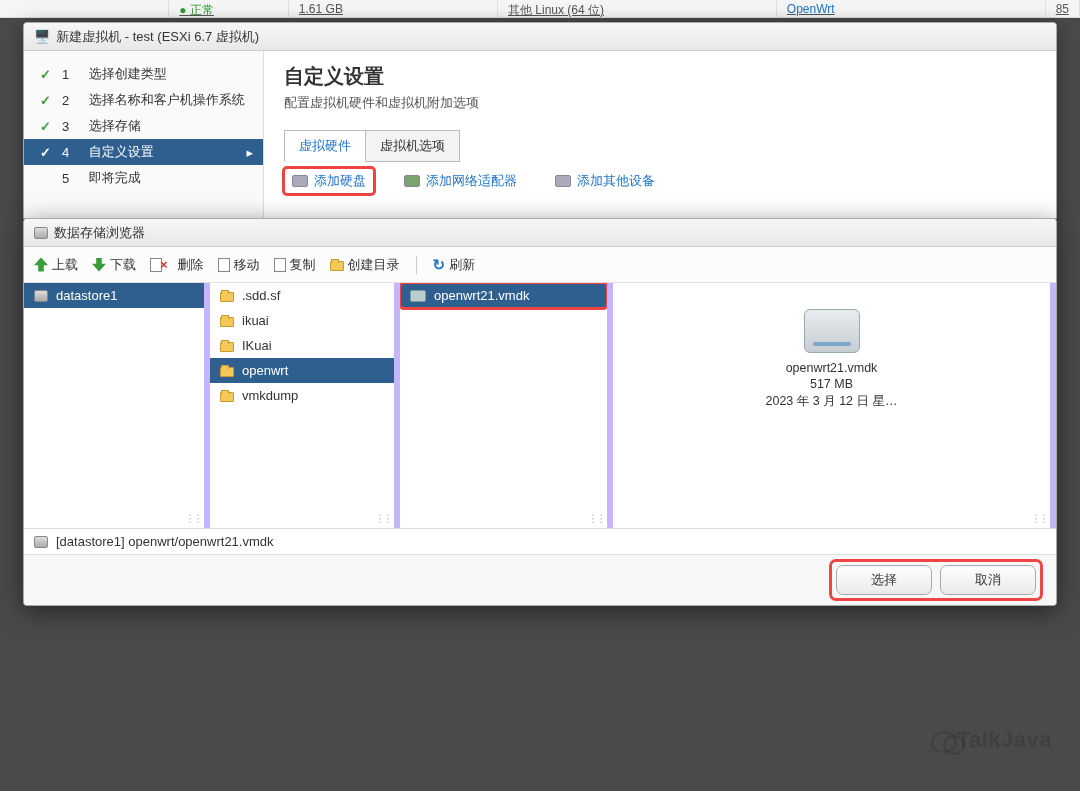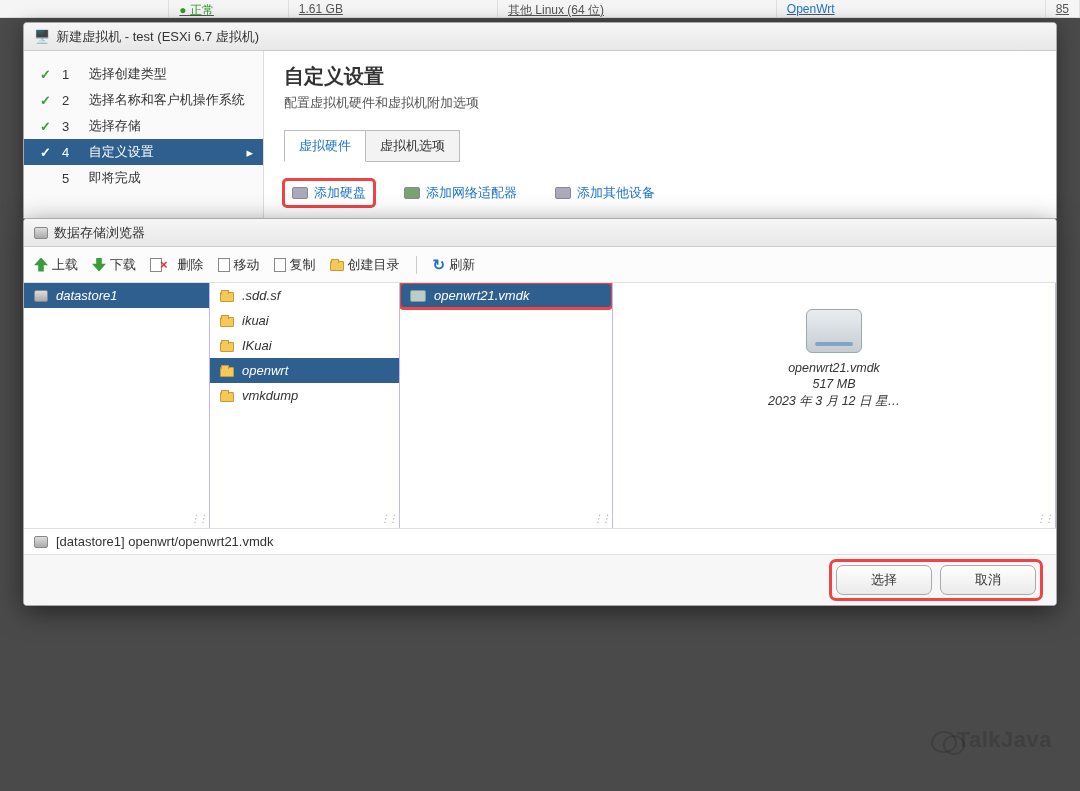--- a/index.html
+++ b/index.html
@@ -24,42 +24,42 @@
   .step .arrow { margin-left:auto; color:#888; }
   .step.active .arrow { color:#fff; }
 
   .wizard-right { flex:1; padding: 12px 20px; }
   .sec-title { font-size: 20px; font-weight:600; color:#333; }
   .sec-sub { font-size: 13px; color:#555; margin-top:4px; }
   .tabset { margin-top:18px; display:flex; }
   .tab { font-size:13px; padding:6px 14px; border:1px solid #bbb; background:#f3f3f3; color:#333; }
   .tab.active { background:#fff; border-bottom:1px solid #fff; color:#1f74c8; }
   .tab:not(:first-child){ border-left:none; }
-  .action-row { margin-top:18px; display:flex; gap:22px; font-size:13px; align-items:center;text-align:center;}
+  .action-row { margin-top:6px; display:flex; gap:22px; font-size:13px; align-items:center;text-align:center;}
   .action { display:flex; align-items:center; gap:6px; color:#1f74c8; cursor:pointer; padding:4px 8px; border-radius:3px; }
   .action.highlight { outline:3px solid #e44; outline-offset:-1px; }
   .action .mini-icon { width:16px; height:12px; background:#aab; border:1px solid #889; border-radius:2px; display:inline-block; }
 
   
   .browser { position:absolute; left:23px; top:218px; width:1034px; height:388px; background:#fff; border:1px solid #aaa; border-radius:4px; box-shadow:0 6px 26px rgba(0,0,0,.5); display:flex; flex-direction:column; overflow:hidden;}
   .browser-title { height:28px; line-height:28px; padding:0 10px; background:linear-gradient(#f6f6f6,#e8e8e8); border-bottom:1px solid #ccc; font-size:13px; color:#333; display:flex; align-items:center; gap:6px;}
   .toolbar { height:36px; display:flex; align-items:center; gap:14px; padding:0 10px; border-bottom:1px solid #e0e0e0; background:#fcfcfc; font-size:13px; color:#333;}
   .tb-item { display:flex; align-items:center; gap:4px; cursor:pointer; }
   .tb-sep { width:1px; height:18px; background:#ccc; margin:0 2px;}
   .tb-icon { width:14px; height:14px; display:inline-block; }
   .ic-up { background:#3a9d3a; clip-path:polygon(50% 0,100% 55%,70% 55%,70% 100%,30% 100%,30% 55%,0 55%);}
   .ic-dn { background:#3a9d3a; clip-path:polygon(30% 0,70% 0,70% 45%,100% 45%,50% 100%,0 45%,30% 45%);}
   .ic-doc { background:#fff; border:1px solid #888; width:12px; height:14px; position:relative;}
   .ic-folder { background:#f5c85b; border:1px solid #c99a2c; width:14px; height:10px; border-radius:1px; position:relative; top:1px;}
   .ic-folder::before{content:"";position:absolute;left:0;top:-3px;width:6px;height:3px;background:#f5c85b;border:1px solid #c99a2c;border-bottom:none;border-radius:1px 1px 0 0;}
   .ic-refresh { color:#1f74c8; font-weight:bold; font-size:15px; line-height:14px;}
   .ic-db { width:14px; height:12px; background:linear-gradient(#ddd,#aaa); border:1px solid #888; border-radius:2px;}
 
   .cols { flex:1; display:flex; border-bottom:1px solid #e0e0e0; overflow:hidden; position:relative;}
-  .col { border-right:1px solid #c4b5fd; overflow-y:auto; font-size:13px; color:#333; position:relative;font-style:italic;}
+  .col { border-right:6px solid #c4b5fd; overflow-y:auto; font-size:13px; color:#333; position:relative;}
   .col::after { content:"⋮⋮"; position:absolute; right:3px; bottom:4px; font-size:10px; letter-spacing:-2px; color:#aaa;}
   .col1 { width:186px; }
   .col2 { width:190px; }
   .col3 { width:213px; }
   .col4 { flex:1; }
   .row-item { display:flex; align-items:center; gap:8px; padding:5px 10px; cursor:pointer;}
   .row-item.selected { background:#2f5f8f; color:#fff;}
   .row-item .ic-folder { flex-shrink:0;}
   .file-ic { width:16px;height:12px; background:#bcc; border:1px solid #899; border-radius:2px; flex-shrink:0;}
   .vmdk-hl { outline:3px solid #e44; border-radius:4px; outline-offset:-1px;}

